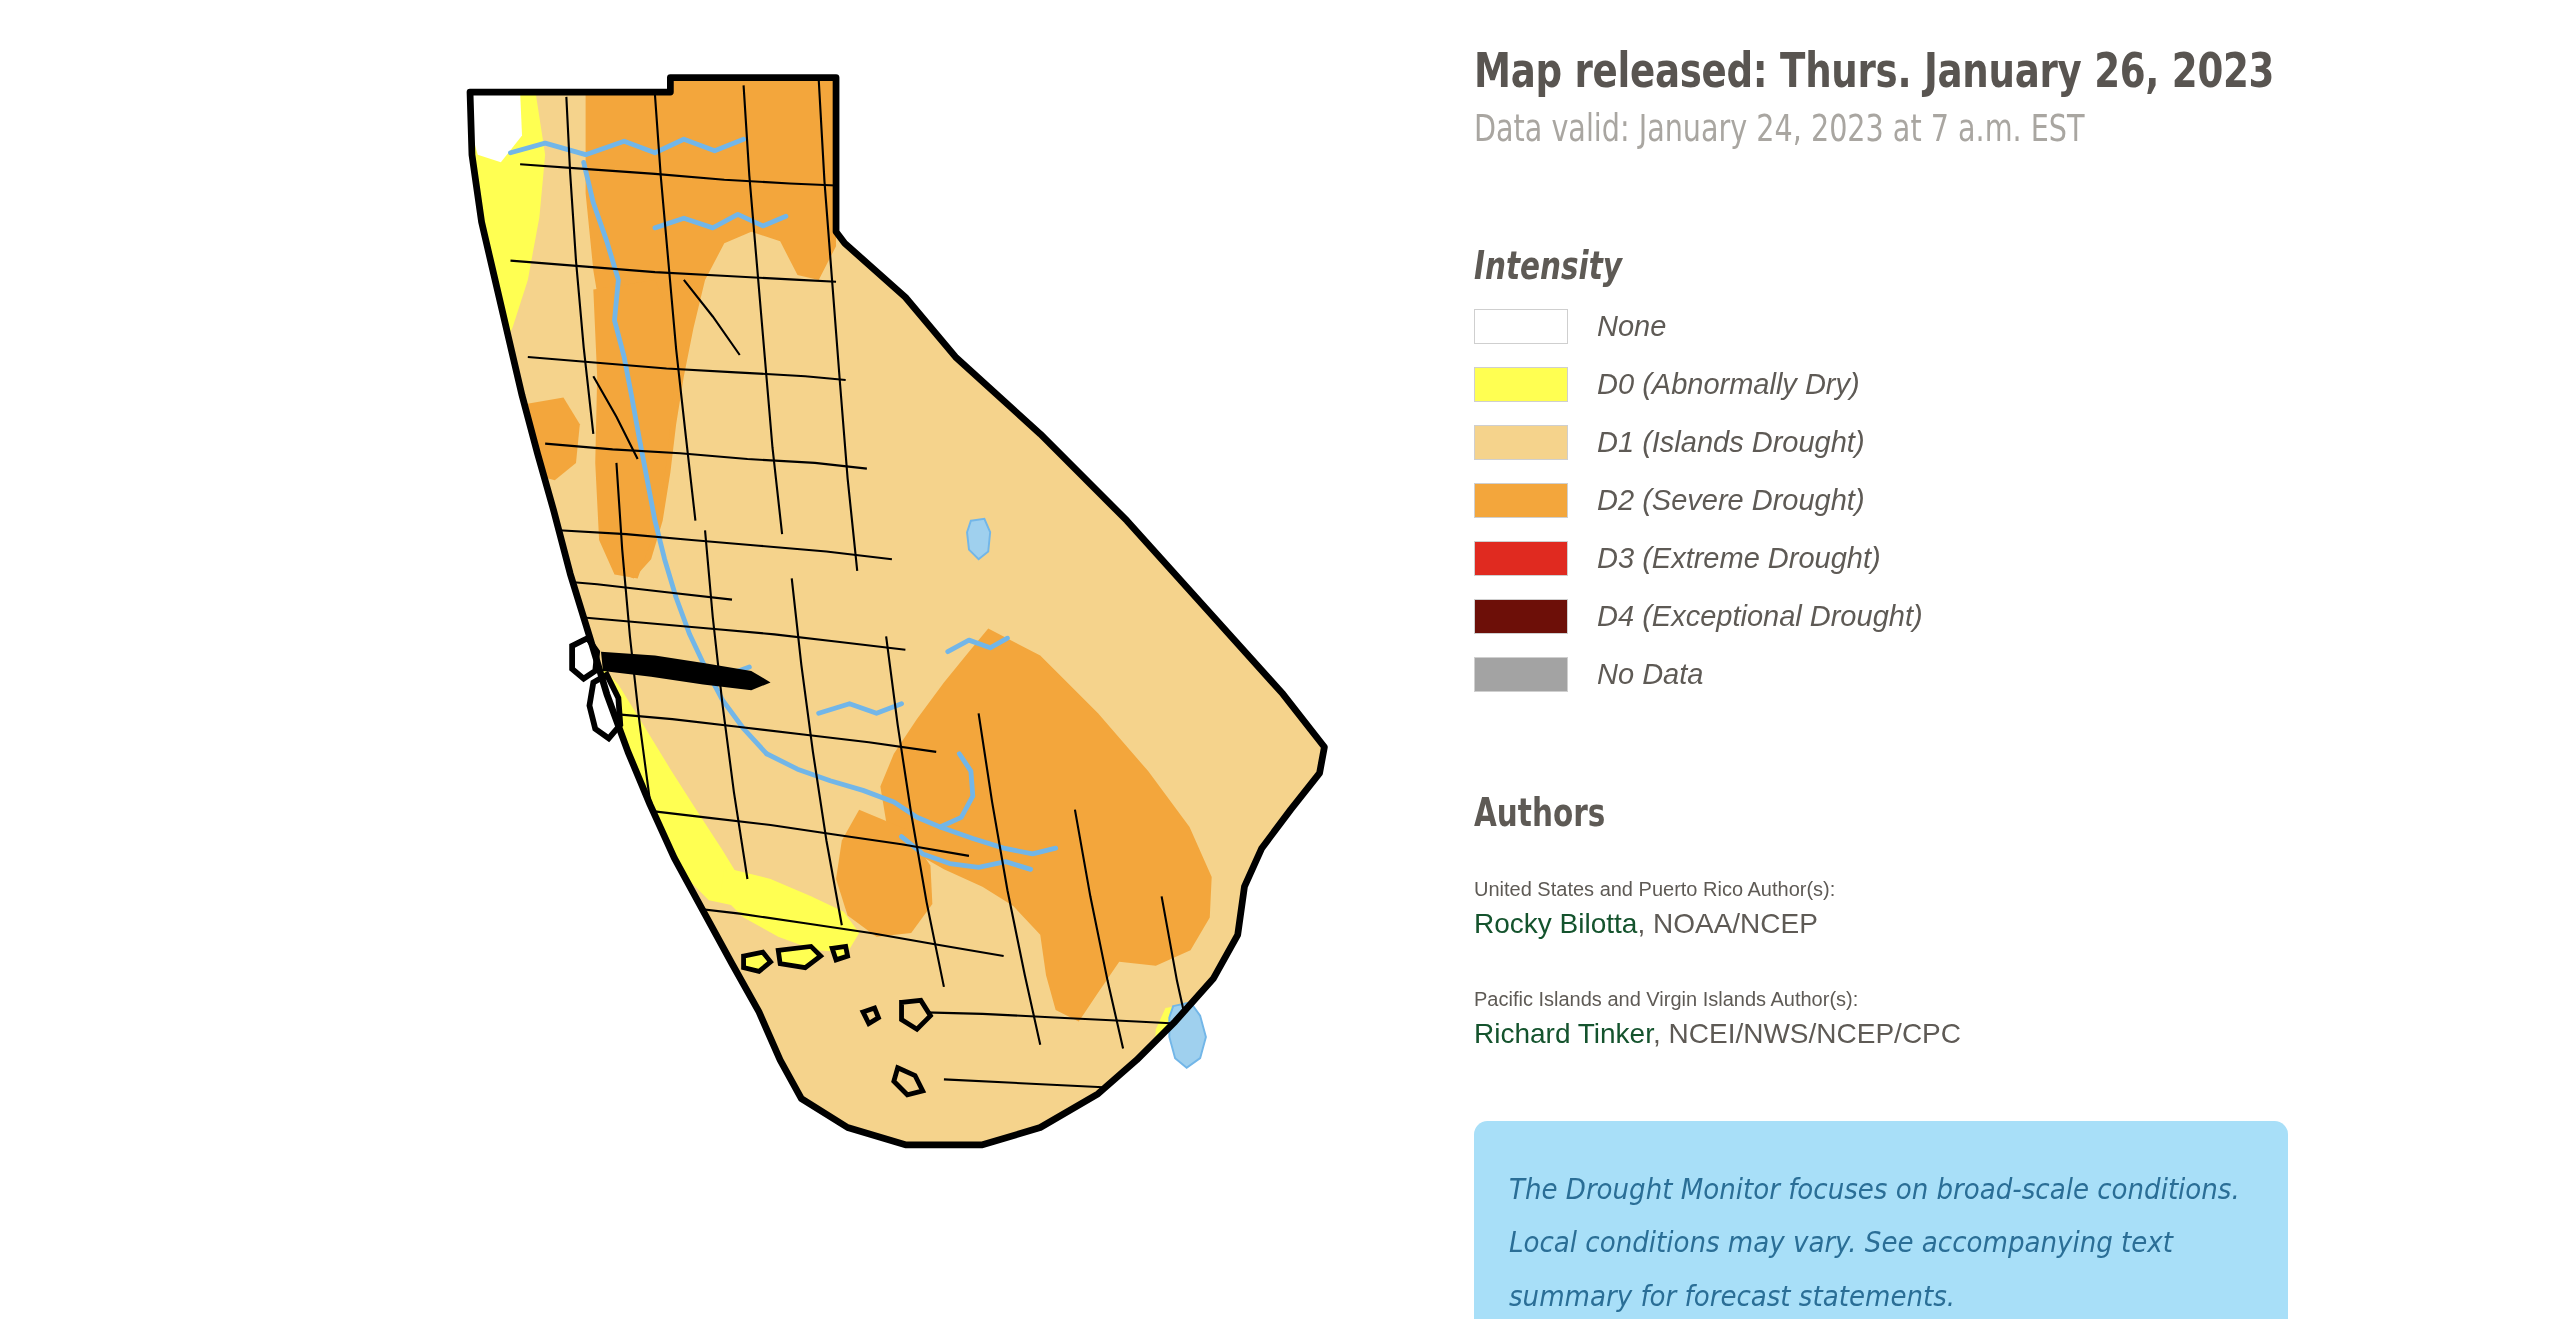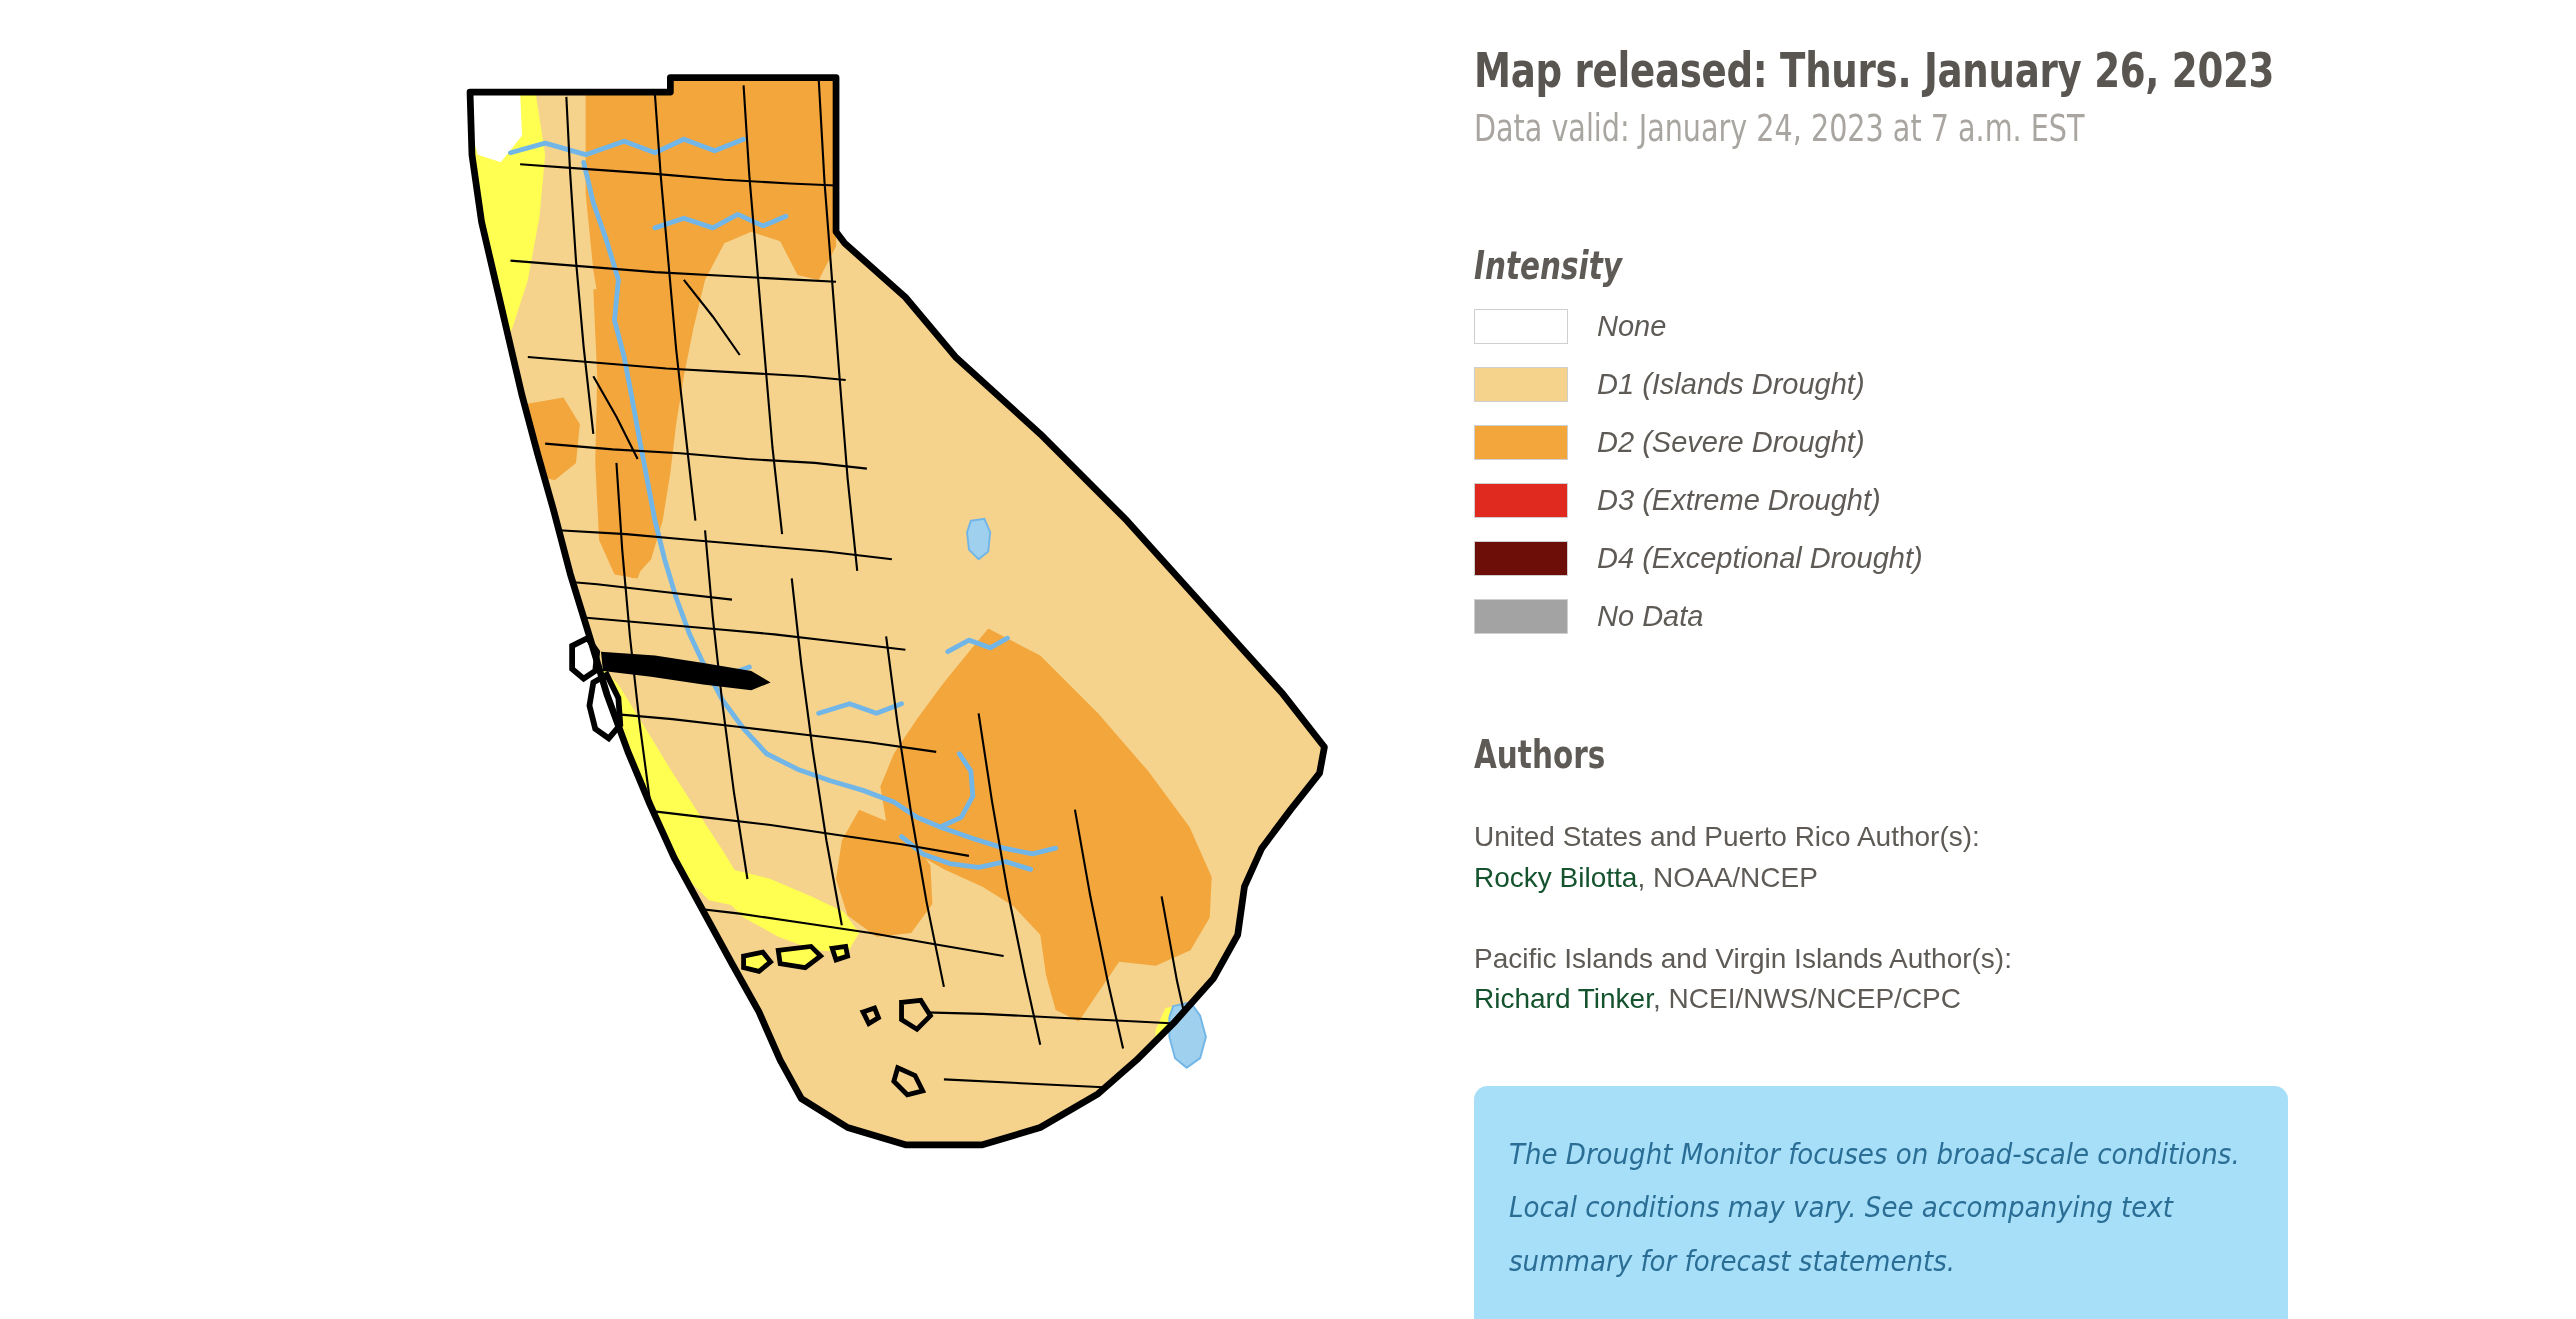--- a/index.html
+++ b/index.html
@@ -100,21 +100,21 @@
   .authors {
     margin-top: 87px;
   }
   .author-block {
     margin-top: 15.4px;
   }
   .author-block + .author-block {
     margin-top: 39px;
   }
   .author-role {
-    font-size: 28px;
+    font-size: 20px;
     color: #5e5a55;
     line-height: 1.45;
     white-space: nowrap;
     margin-top: 40px;
   }
   .author-line {
     font-size: 28px;
     color: #5e5a55;
     line-height: 1.45;
     white-space: nowrap;
@@ -279,20 +279,24 @@
 
     <div class="legend">
       <div class="section-heading">Intensity</div>
       <div class="legend-list">
 
         <div class="legend-row">
           <div class="swatch" style="background:#ffffff"></div>
           <div class="legend-label">None</div>
         </div>
 
+        <div class="legend-row">
+          <div class="swatch" style="background:#ffff52"></div>
+          <div class="legend-label">D0 (Abnormally Dry)</div>
+        </div>
 
         <div class="legend-row">
           <div class="swatch" style="background:#f5d38c"></div>
           <div class="legend-label">D1 (Islands Drought)</div>
         </div>
 
         <div class="legend-row">
           <div class="swatch" style="background:#f3a63c"></div>
           <div class="legend-label">D2 (Severe Drought)</div>
         </div>

